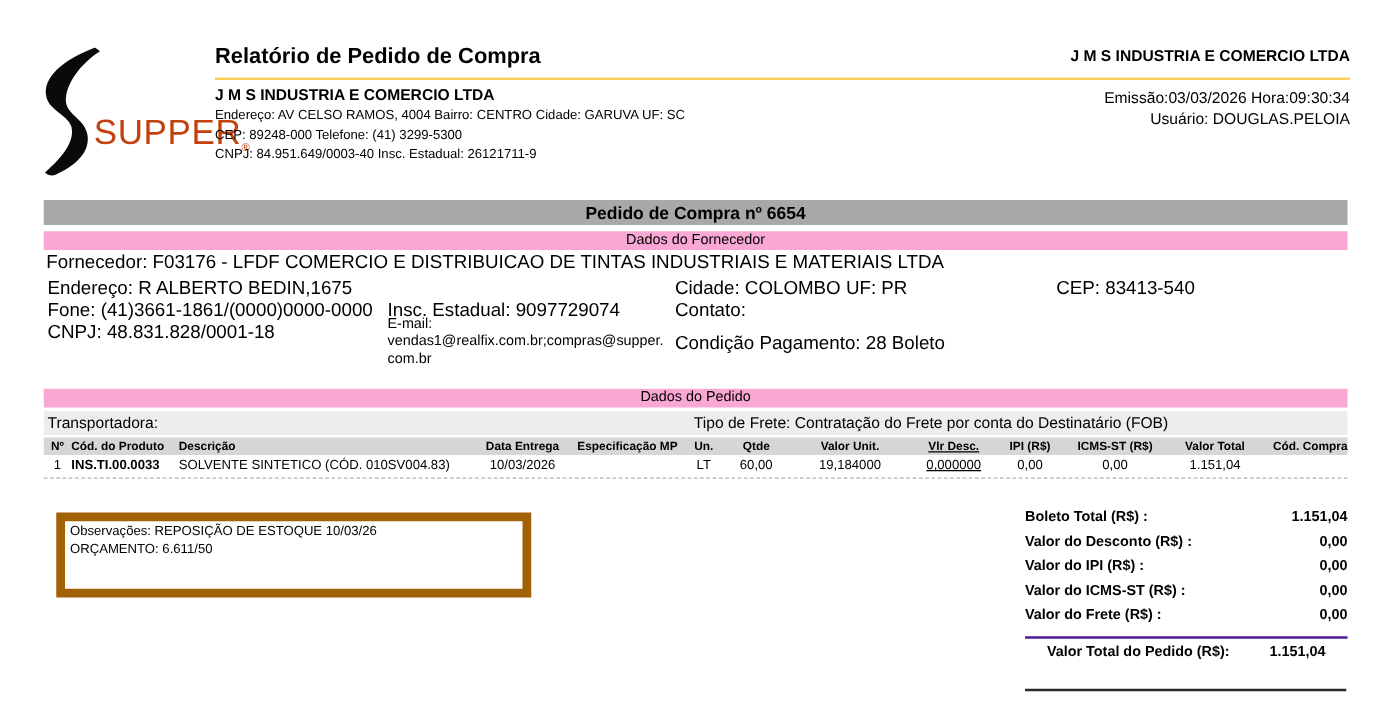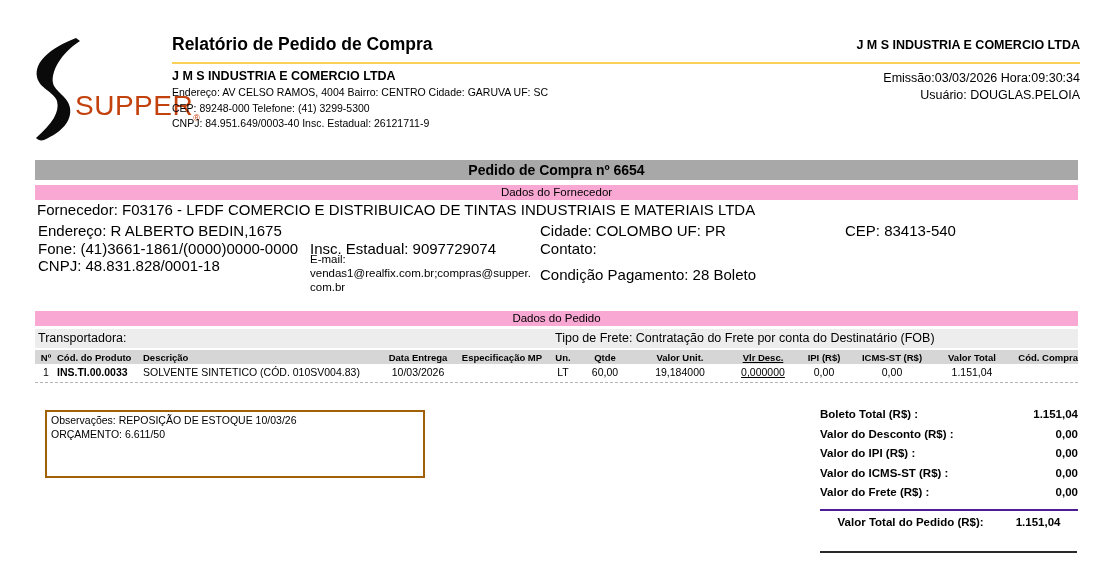--- a/index.html
+++ b/index.html
@@ -58,21 +58,21 @@
   .c-vunit { width:100px; text-align:center; }
   .c-vdesc { width:66px;  text-align:center;text-decoration:underline; }
   .c-ipi   { width:56px;  text-align:center; }
   .c-icms  { width:80px;  text-align:center; }
   .c-vtot  { width:80px;  text-align:center; }
   .c-ccomp { width:66px;  text-align:right; }
   .tbl-row .c-code { font-weight:bold; }
 
   
   .obs-box { position:absolute; left:45px; top:410px; width:380px; height:68px;
-    border:2px solid #a16207; padding:2px 4px; font-size:10.5px; line-height:13.5px; }
+    border:7px solid #a16207; padding:2px 4px; font-size:10.5px; line-height:13.5px; }
 
   
   .totals { position:absolute; left:820px; top:408px; width:258px; }
   .tot-row { display:flex; justify-content:space-between; font-size:11.5px; font-weight:bold; height:19.5px; }
   .tot-grand { display:flex; justify-content:center; font-size:11.5px; font-weight:bold;
     border-top:2px solid #4c1d95; margin-top:3px; padding-top:5px;gap:32px; }
   .sign-line { position:absolute; left:820px; top:551px; width:257px; height:2px; background:#2a2a2a; }
 </style>
 </head>
 <body>

